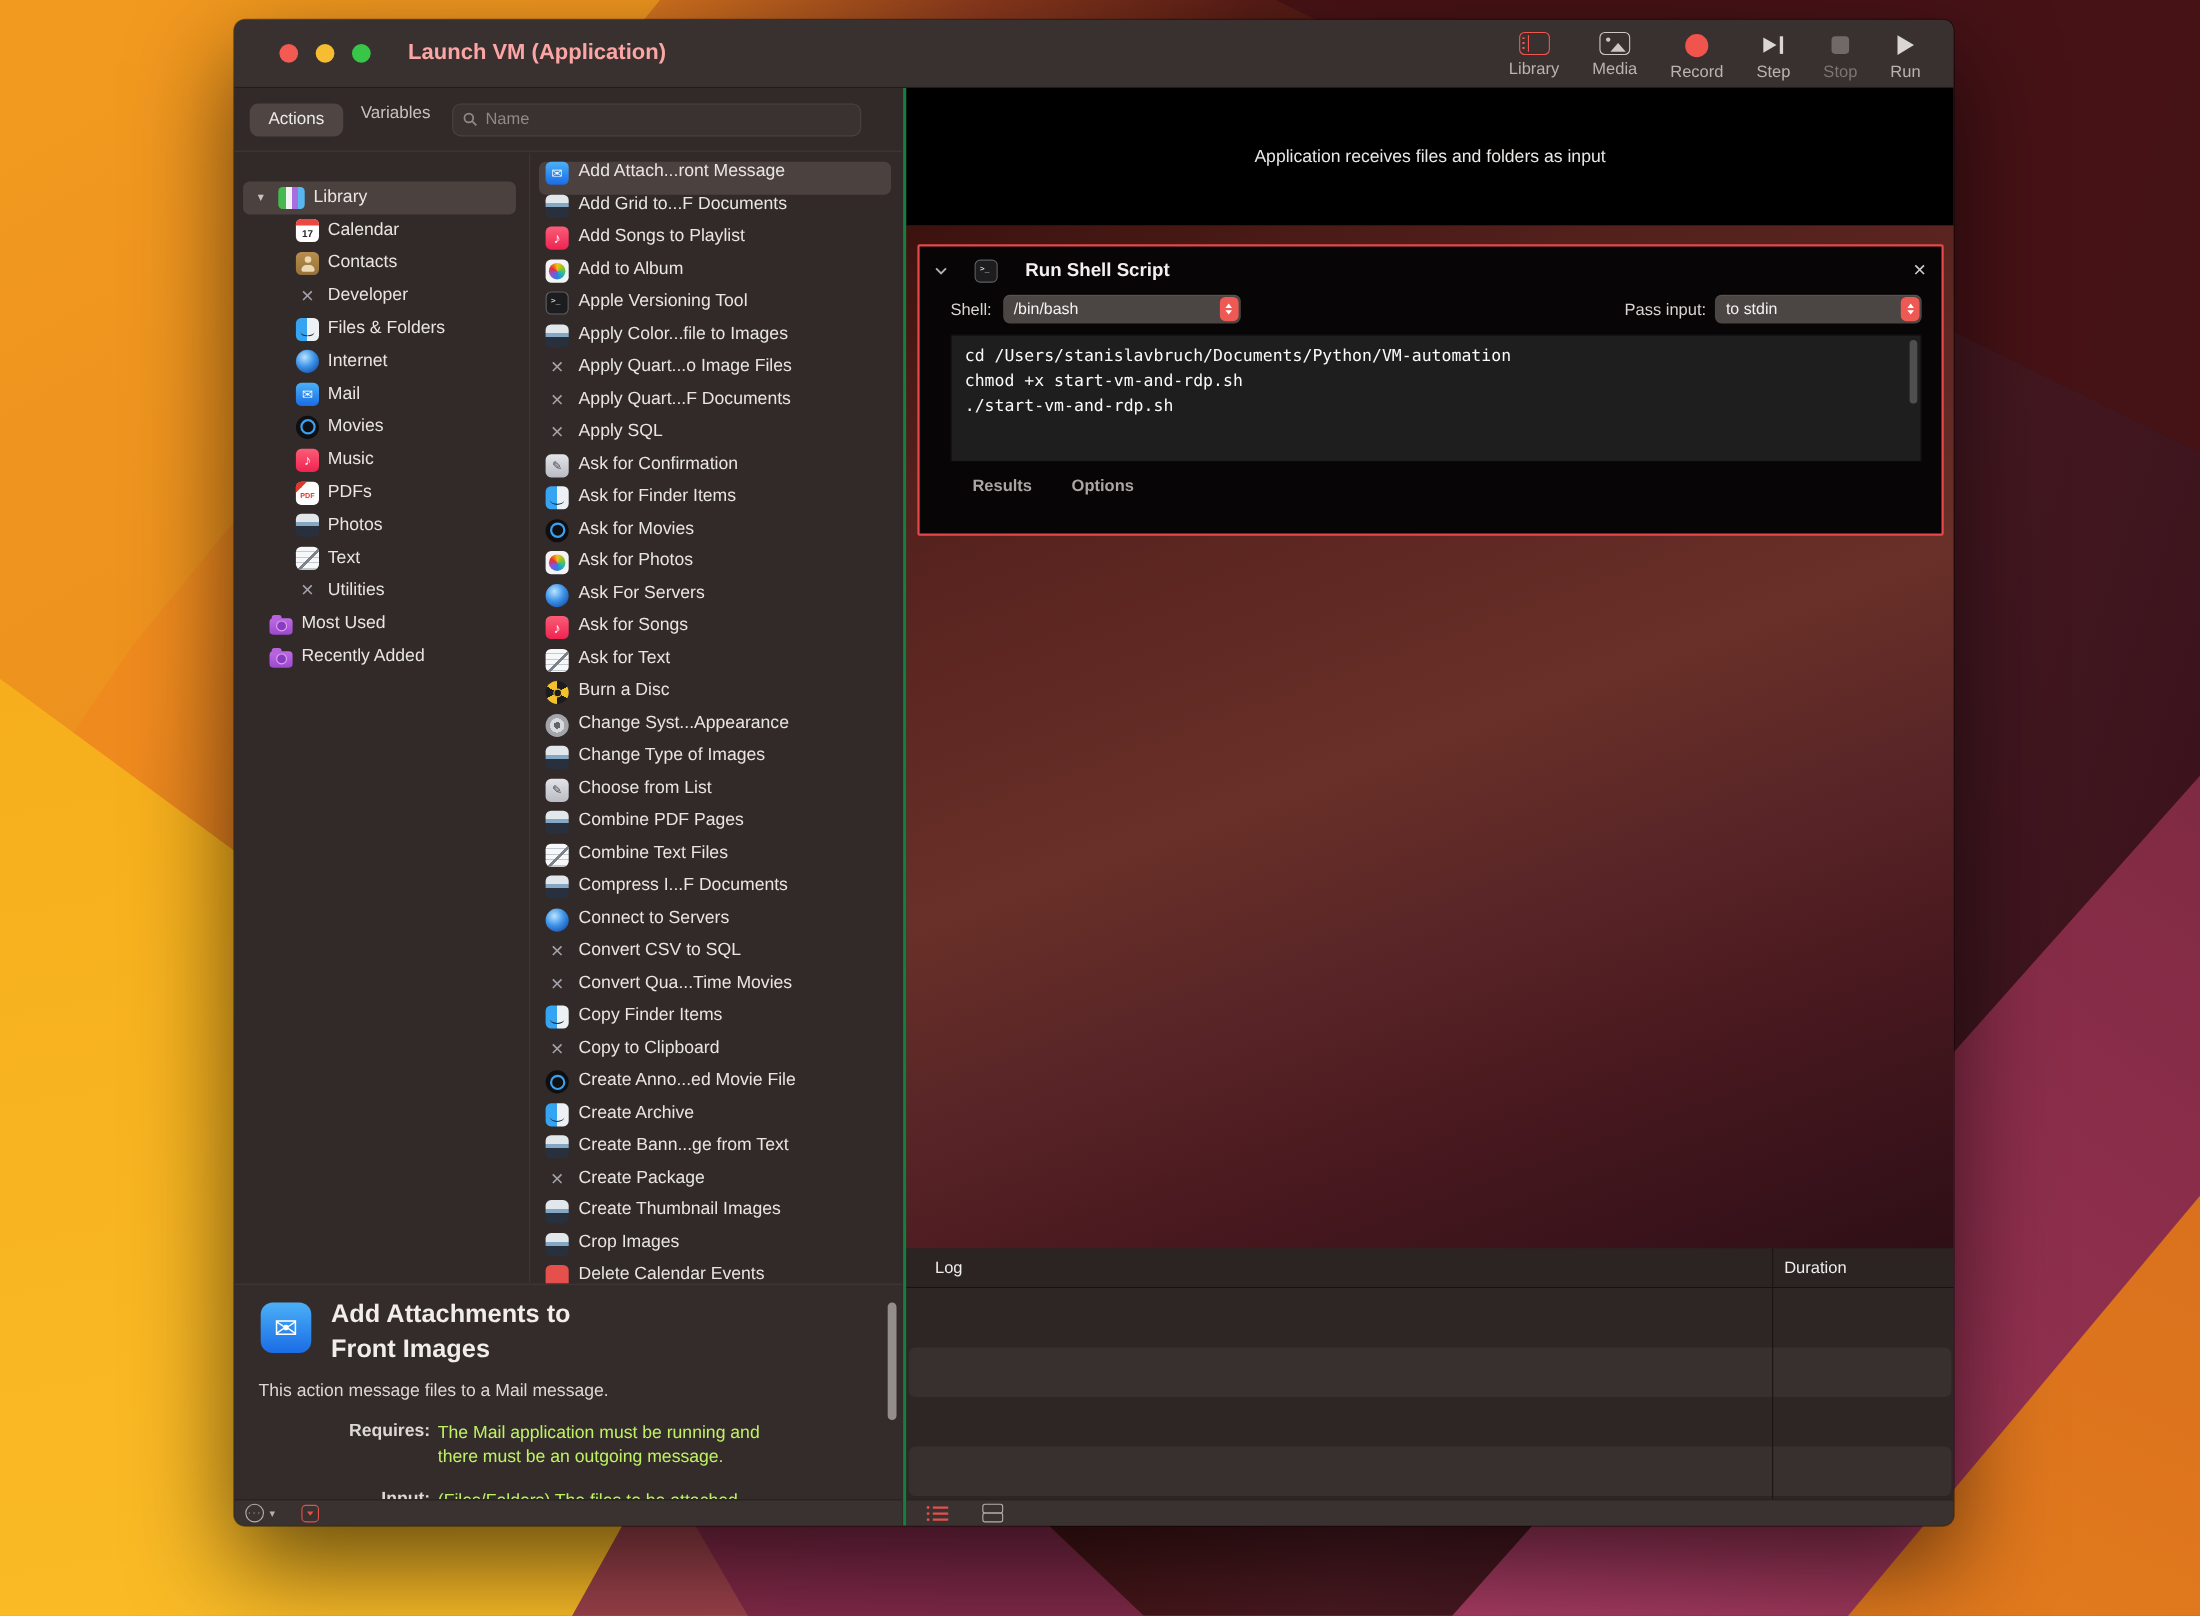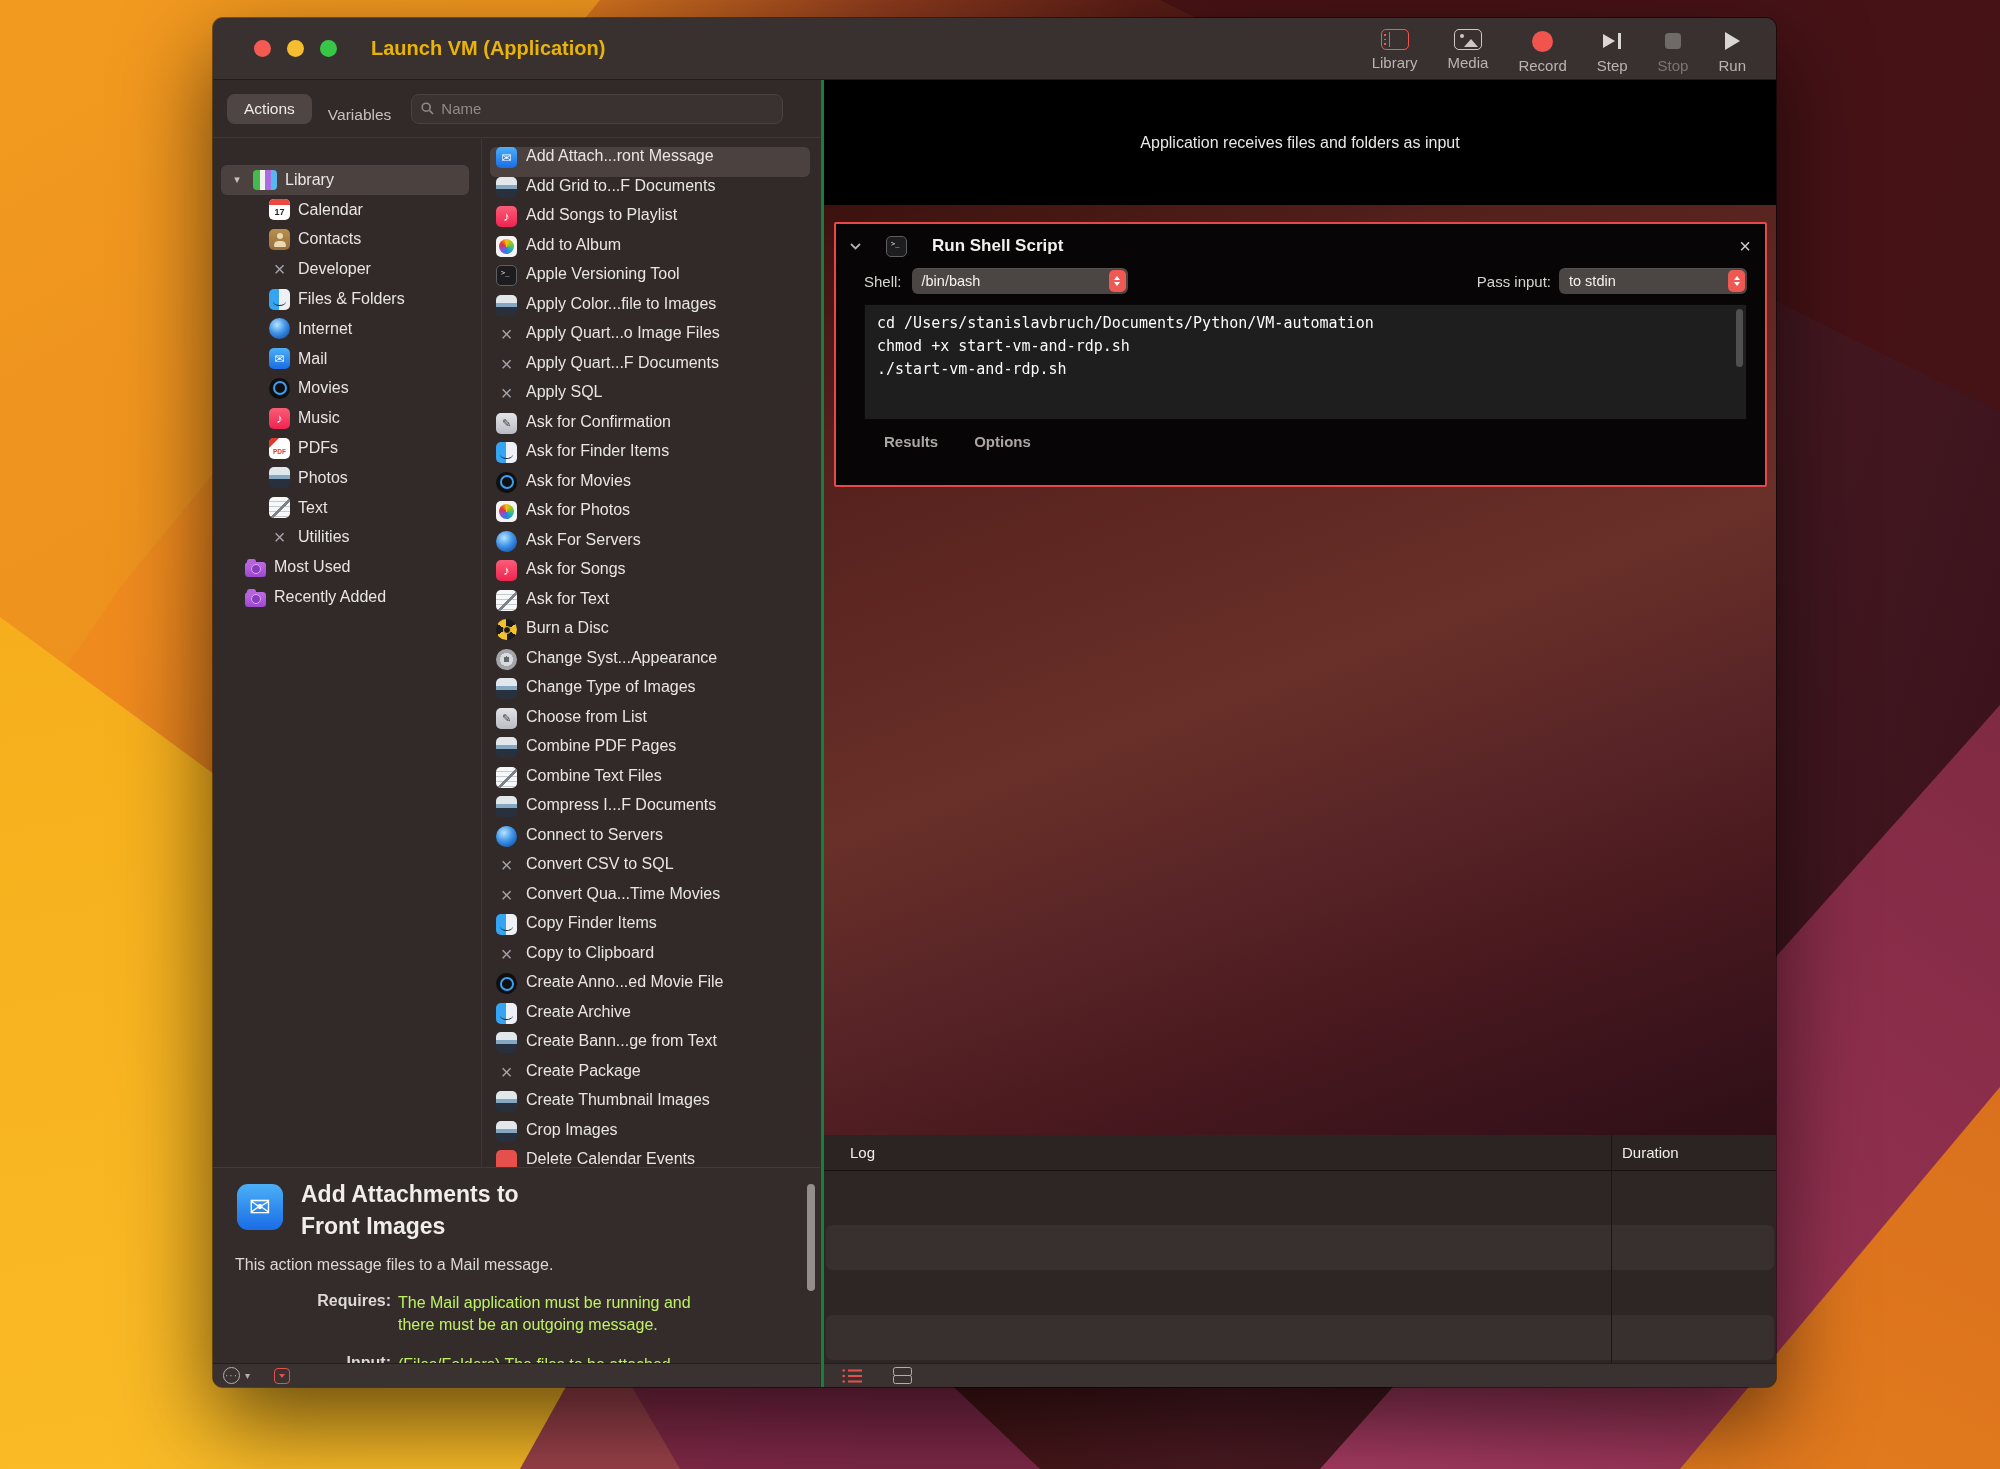--- a/index.html
+++ b/index.html
@@ -12,42 +12,42 @@
   .wl3{clip-path:polygon(26% 100%,35% 78%,52% 100%);background:#8c2d52;opacity:.85}
   .wl4{clip-path:polygon(66% 100%,100% 48%,100% 100%);background:linear-gradient(215deg,#6f2436 0%,#8f2f4e 45%,#b8436f 80%,#c94f80 100%)}
   .wl5{clip-path:polygon(84% 100%,100% 74%,100% 100%);background:linear-gradient(205deg,#c85b1d,#ef8a1e)}
   .wl6{clip-path:polygon(58% 0,100% 0,100% 28%);background:#471215;opacity:.85}
   
   .window{position:absolute;left:213px;top:18px;width:1563px;height:1369px;border-radius:10px;overflow:hidden;background:#322a28;box-shadow:0 35px 90px rgba(0,0,0,.6),0 0 0 1px rgba(0,0,0,.45)}
   .titlebar{position:absolute;left:0;top:0;right:0;height:62px;background:#393130;border-bottom:1px solid #221d1c;display:flex;align-items:center}
   .lights{display:flex;gap:16px;margin-left:41px}
   .light{width:17px;height:17px;border-radius:50%}
   .light.red{background:#f35a52}.light.yellow{background:#f6bd31}.light.green{background:#38c649}
-  .win-title{margin-left:34px;font-size:20px;font-weight:700;color:#eab308}
+  .win-title{margin-left:34px;font-size:20px;font-weight:700;color:#fca5a5}
   .toolbar{margin-left:auto;display:flex;align-items:flex-start;gap:30px;padding-right:30px;padding-top:6px}
   .tb-item{display:flex;flex-direction:column;align-items:center;gap:4px;cursor:default}
   .tb-ic{height:24px;display:flex;align-items:center;justify-content:center}
   .tb-label{font-size:15px;color:#b9b4b2}
   .tb-item.disabled .tb-label{color:#7b7573}
   .tb-ic-library{width:28px;height:21px;border:1.5px solid #f2564f;border-radius:5px;position:relative}
   .tb-ic-library::before{content:"";position:absolute;left:7px;top:2px;bottom:2px;width:1.5px;background:#f2564f}
   .tb-ic-library::after{content:"";position:absolute;left:2.5px;top:4px;width:2px;height:12px;background:repeating-linear-gradient(180deg,#f2564f 0 1.5px,transparent 1.5px 4.5px)}
   .tb-ic-media{width:28px;height:21px;border:1.5px solid #cdc8c6;border-radius:5px;position:relative}
   .tb-ic-media::before{content:"";position:absolute;left:5px;top:4px;width:4px;height:4px;border-radius:50%;background:#cdc8c6}
   .tb-ic-media::after{content:"";position:absolute;right:3px;bottom:2px;width:0;height:0;border-left:7px solid transparent;border-right:7px solid transparent;border-bottom:8px solid #cdc8c6}
   .tb-ic-record::before{content:"";width:21px;height:21px;border-radius:50%;background:#f1544d;display:block}
   .tb-ic-step{display:flex;align-items:center}
   .tb-ic-step::before{content:"";border-left:12px solid #dad6d4;border-top:7.5px solid transparent;border-bottom:7.5px solid transparent}
   .tb-ic-step::after{content:"";width:3.5px;height:16px;background:#dad6d4;margin-left:2.5px}
   .tb-ic-stop::before{content:"";width:16px;height:16px;border-radius:3.5px;background:#6f6967;display:block}
   .tb-ic-run::before{content:"";border-left:15px solid #dad6d4;border-top:9px solid transparent;border-bottom:9px solid transparent;display:block}
   
   .left-pane{position:absolute;left:0;top:62px;width:607px;bottom:0;background:#322a28}
   .tabbar{position:absolute;left:0;top:0;right:0;height:58px;border-bottom:1px solid #403836;display:flex;align-items:center;padding:0 14px}
-  .seg{display:flex;align-items:flex-end}
+  .seg{display:flex;align-items:flex-start}
   .tab-pill{padding:6px 17px;border-radius:8px;font-size:15.5px;color:#eceae8;background:#4f4644}
   .tab-plain{margin-left:16px;font-size:15.5px;color:#c6c1bf}
   .searchbox{margin-left:20px;flex:1;max-width:372px;height:30px;background:#3a3230;border:1px solid #4a4240;border-radius:8px;display:flex;align-items:center;padding:0 9px;gap:7px}
   .searchbox input{flex:1;background:transparent;border:none;outline:none;font-size:15px;color:#e4e1df;font-family:"Liberation Sans",sans-serif}
   .searchbox input::placeholder{color:#8f8a88}
   .lists{position:absolute;left:0;top:59px;right:0;bottom:220px;display:flex;overflow:hidden}
   .cat-col{width:268px;padding-top:26px;overflow:hidden}
   .col-div{width:1px;background:#3e3735}
   .act-col{flex:1;padding-top:8px;overflow:hidden;position:relative}
   .cat-row{height:29.8px;display:flex;align-items:center;gap:8px;font-size:16px;color:#e8e5e3;border-radius:6px;margin:0 12px 0 8px}

